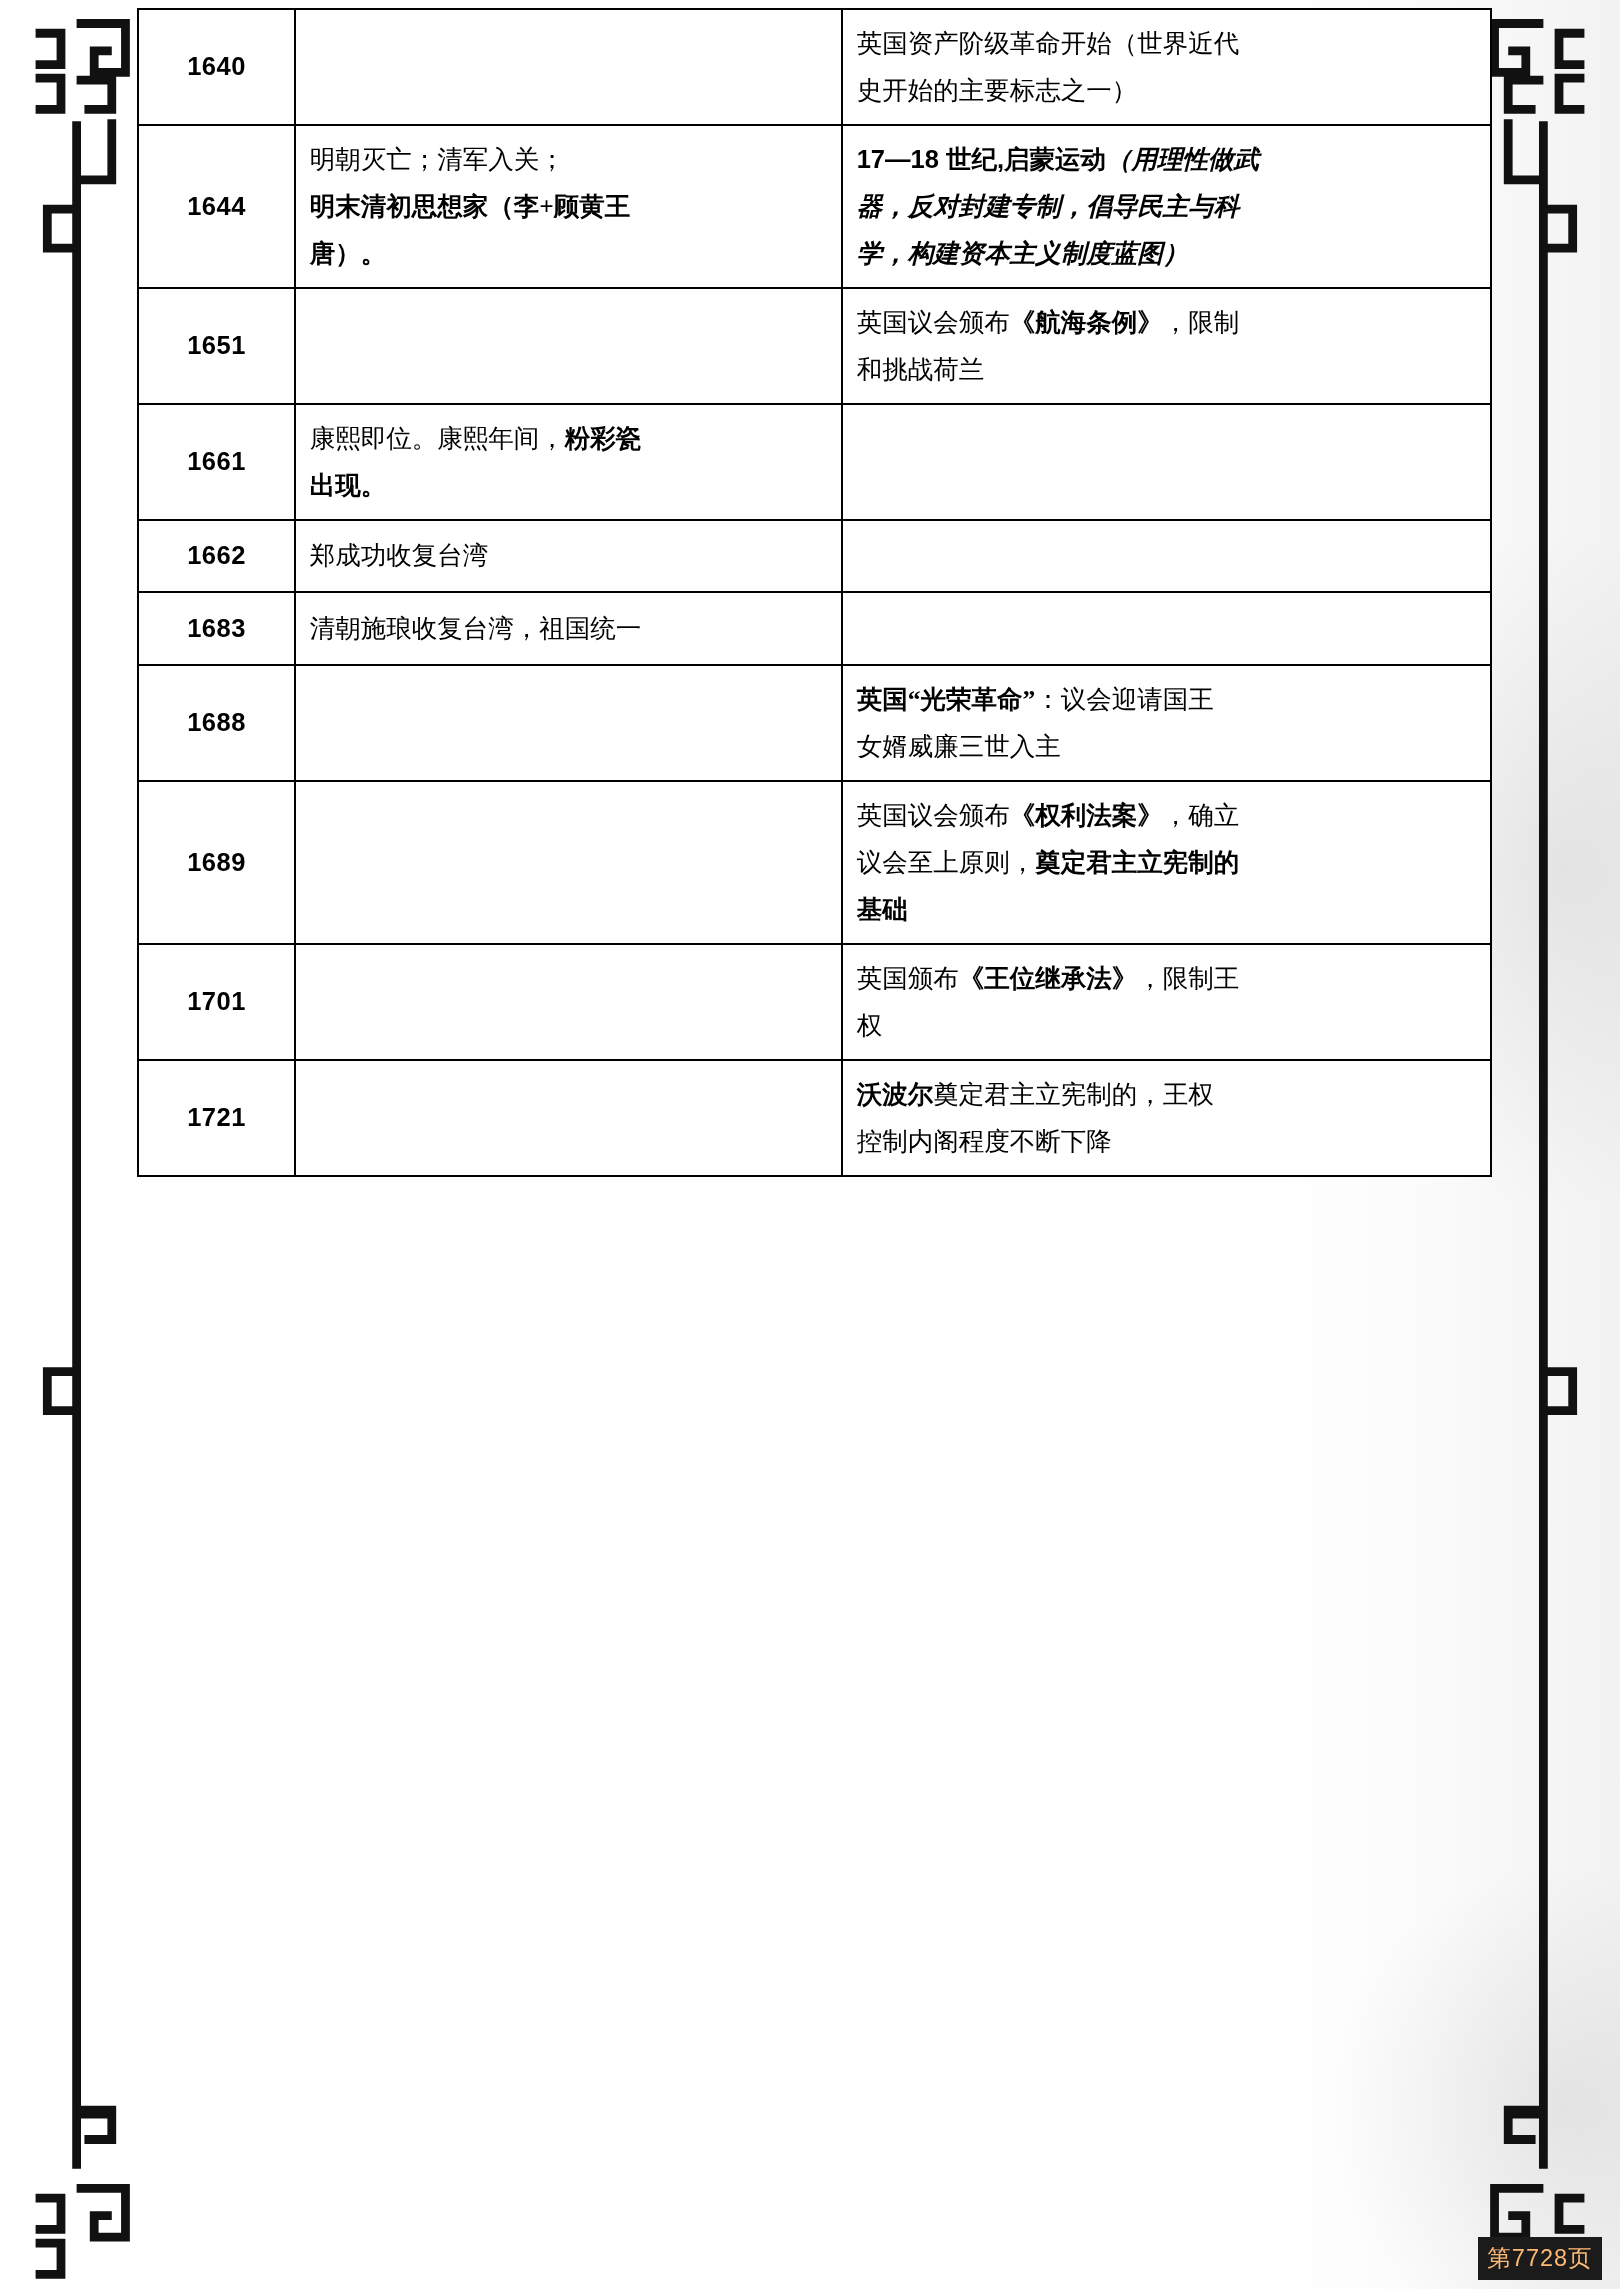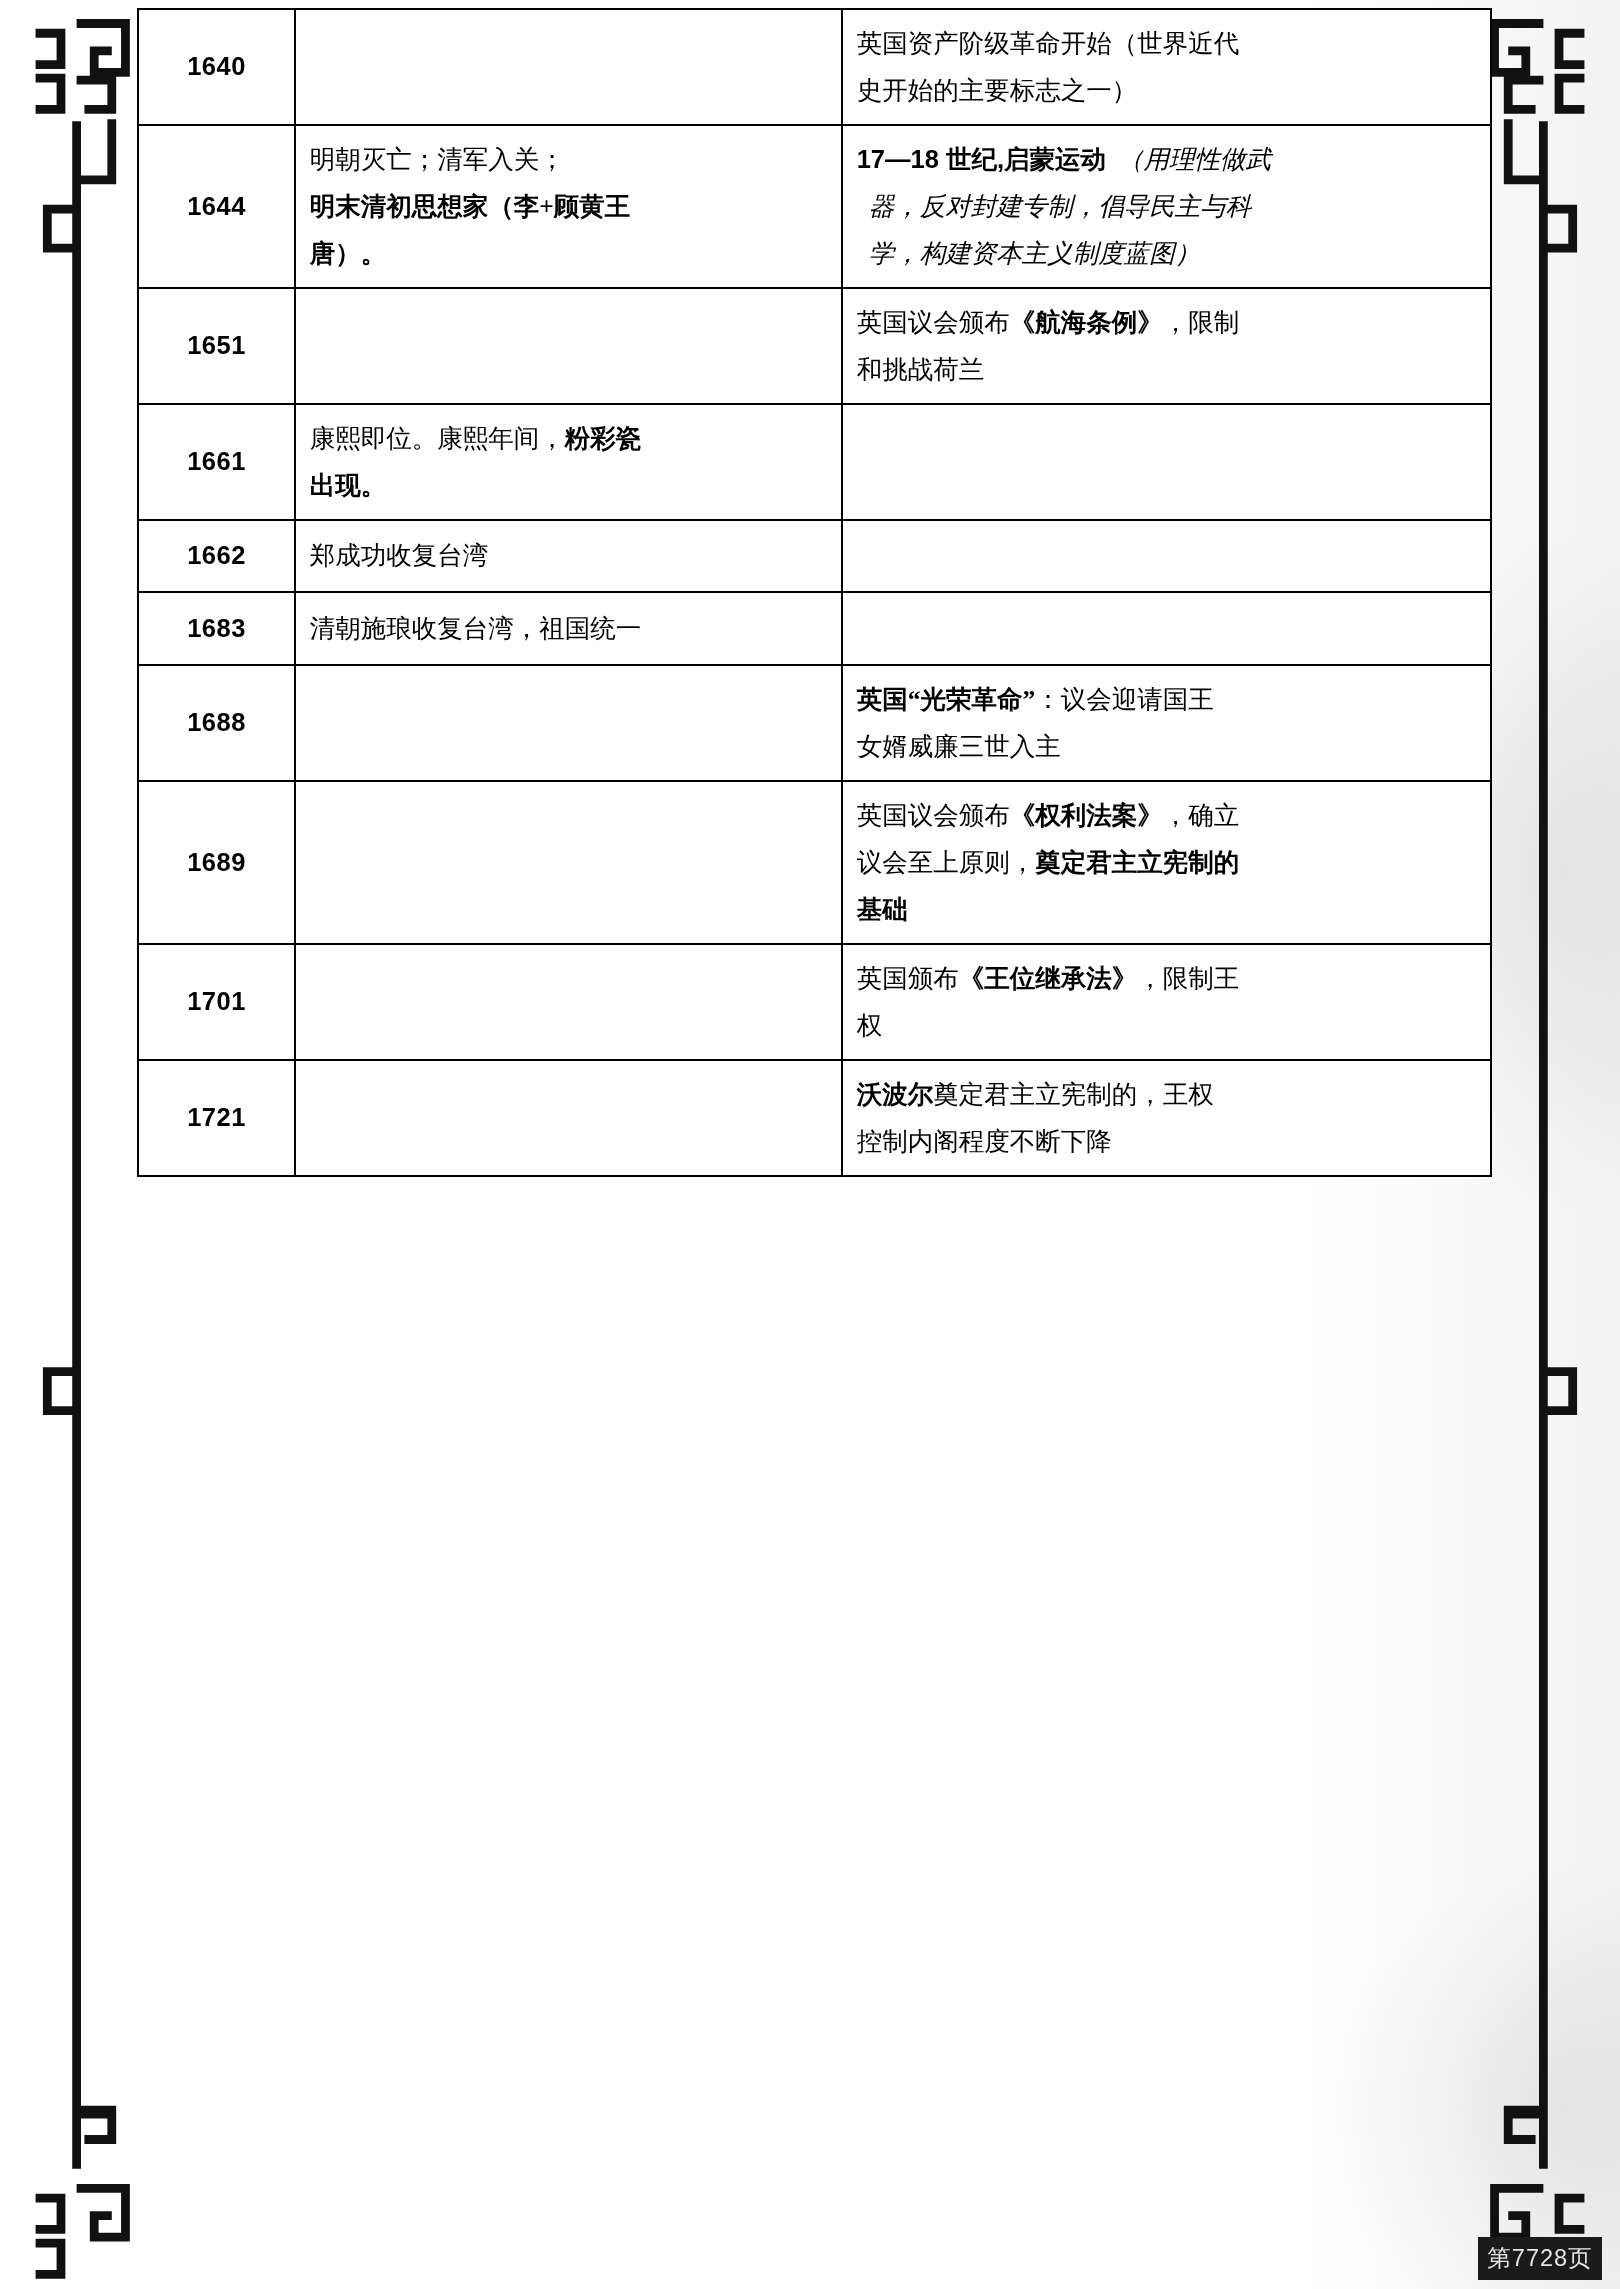--- a/index.html
+++ b/index.html
@@ -77,31 +77,31 @@
     text-align: center;
     font-weight: bold;
     font-size: 27.4px;
     font-family: "Liberation Sans", sans-serif;
     letter-spacing: 0.5px;
   }
   td.cell-china, td.cell-world {
     font-family: "Liberation Serif", "DejaVu Serif", serif;
   }
   .b { font-weight: bold; }
-  .bi { font-weight: normal; font-style: italic; margin-left: 12px; }
+  .bi { font-weight: bold; font-style: italic; }
   .sans { font-family: "Liberation Sans", sans-serif; }
   tr.h1 td { height: 51px; margin-top: 28px; }
 
   
   .page-num {
     position: absolute;
     right: 17.6px;
     bottom: 9.8px;
     background: #1b1b1b;
-    color: #e5e5e5;
+    color: #fdba74;
     font-size: 23.5px;
     font-family: "Liberation Sans", sans-serif;
     padding: 4.9px 9.8px 5.9px 9.8px;
     letter-spacing: 1px;
     z-index: 5;
   }
 </style>
 </head>
 <body>
 

